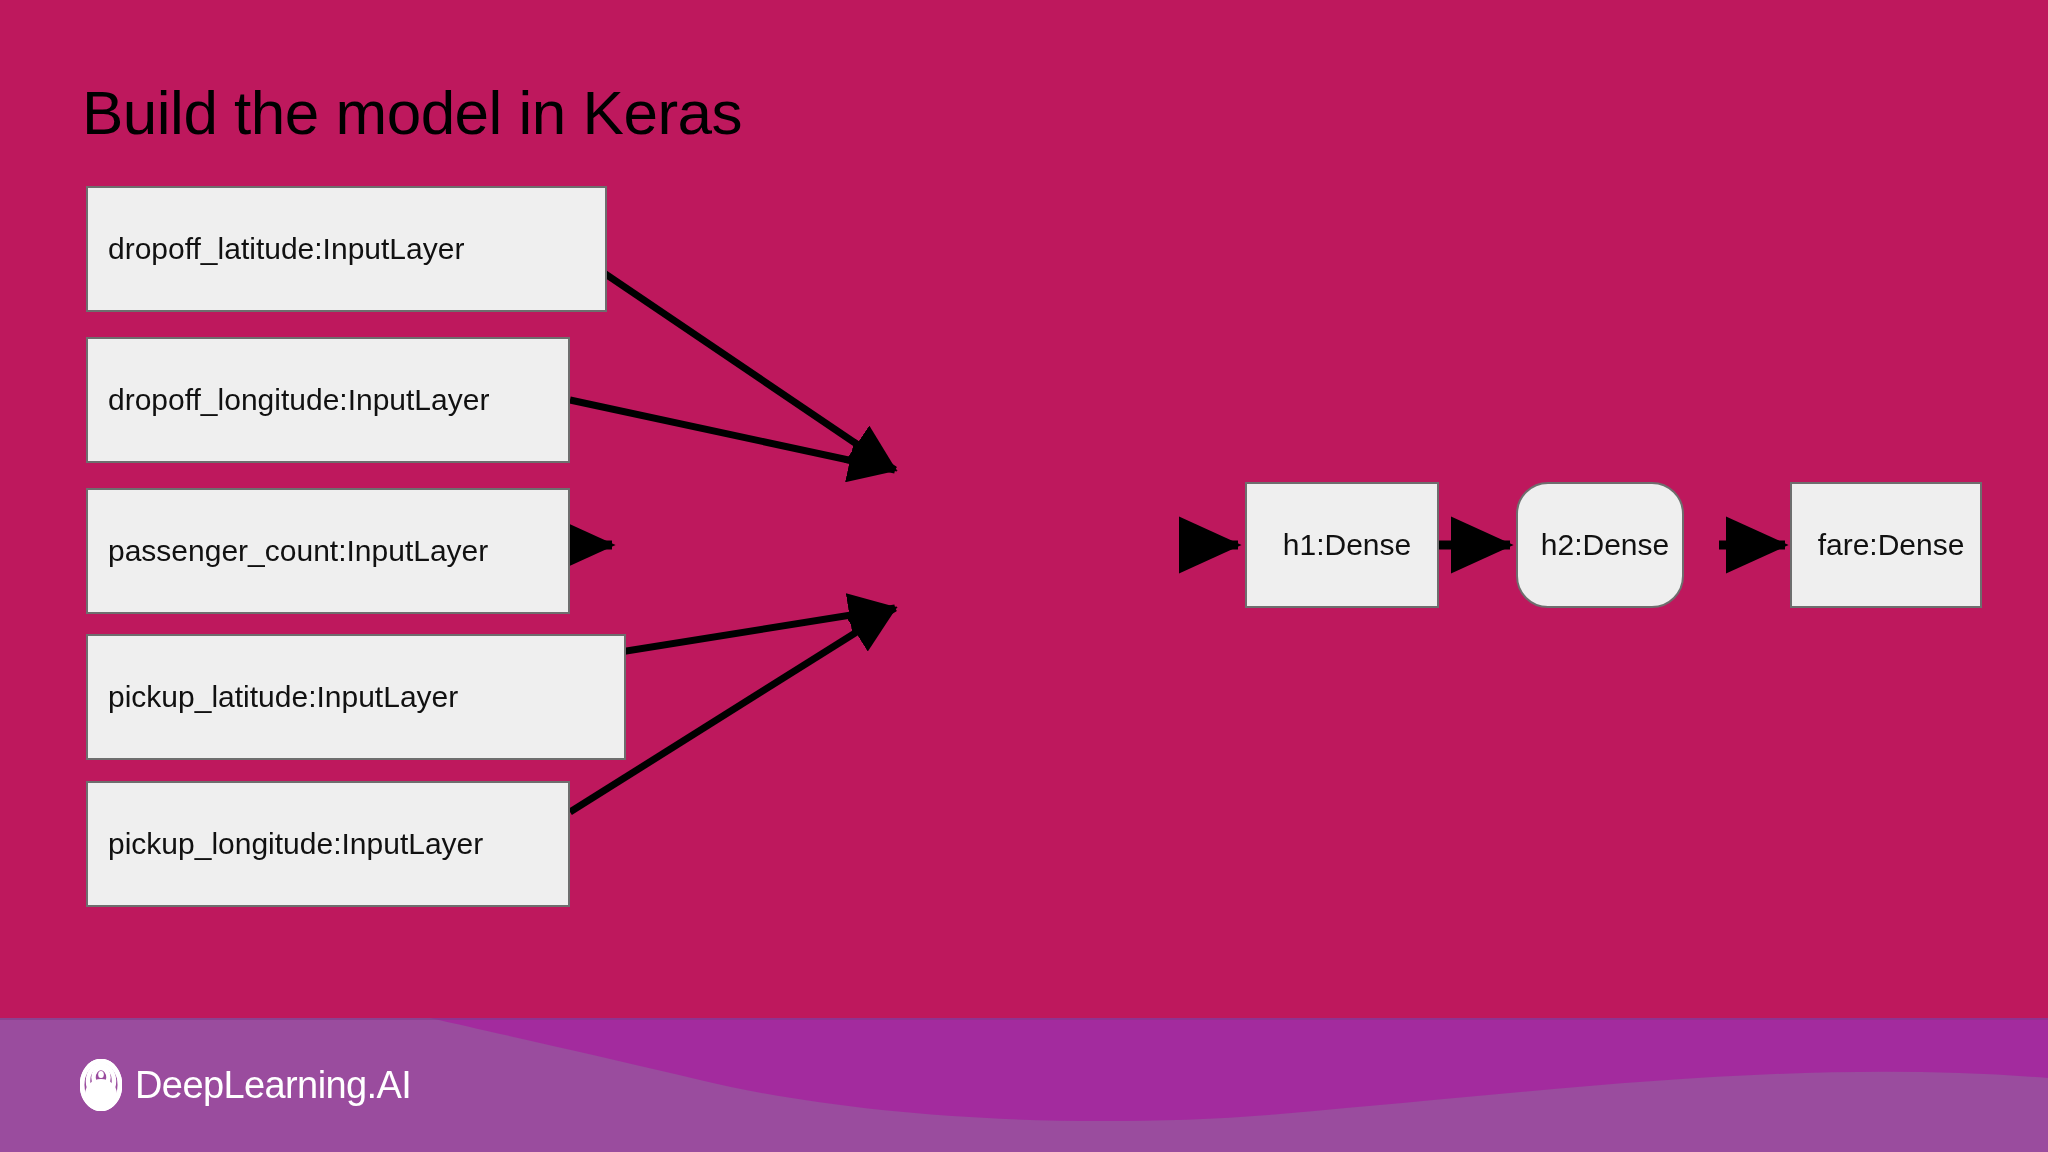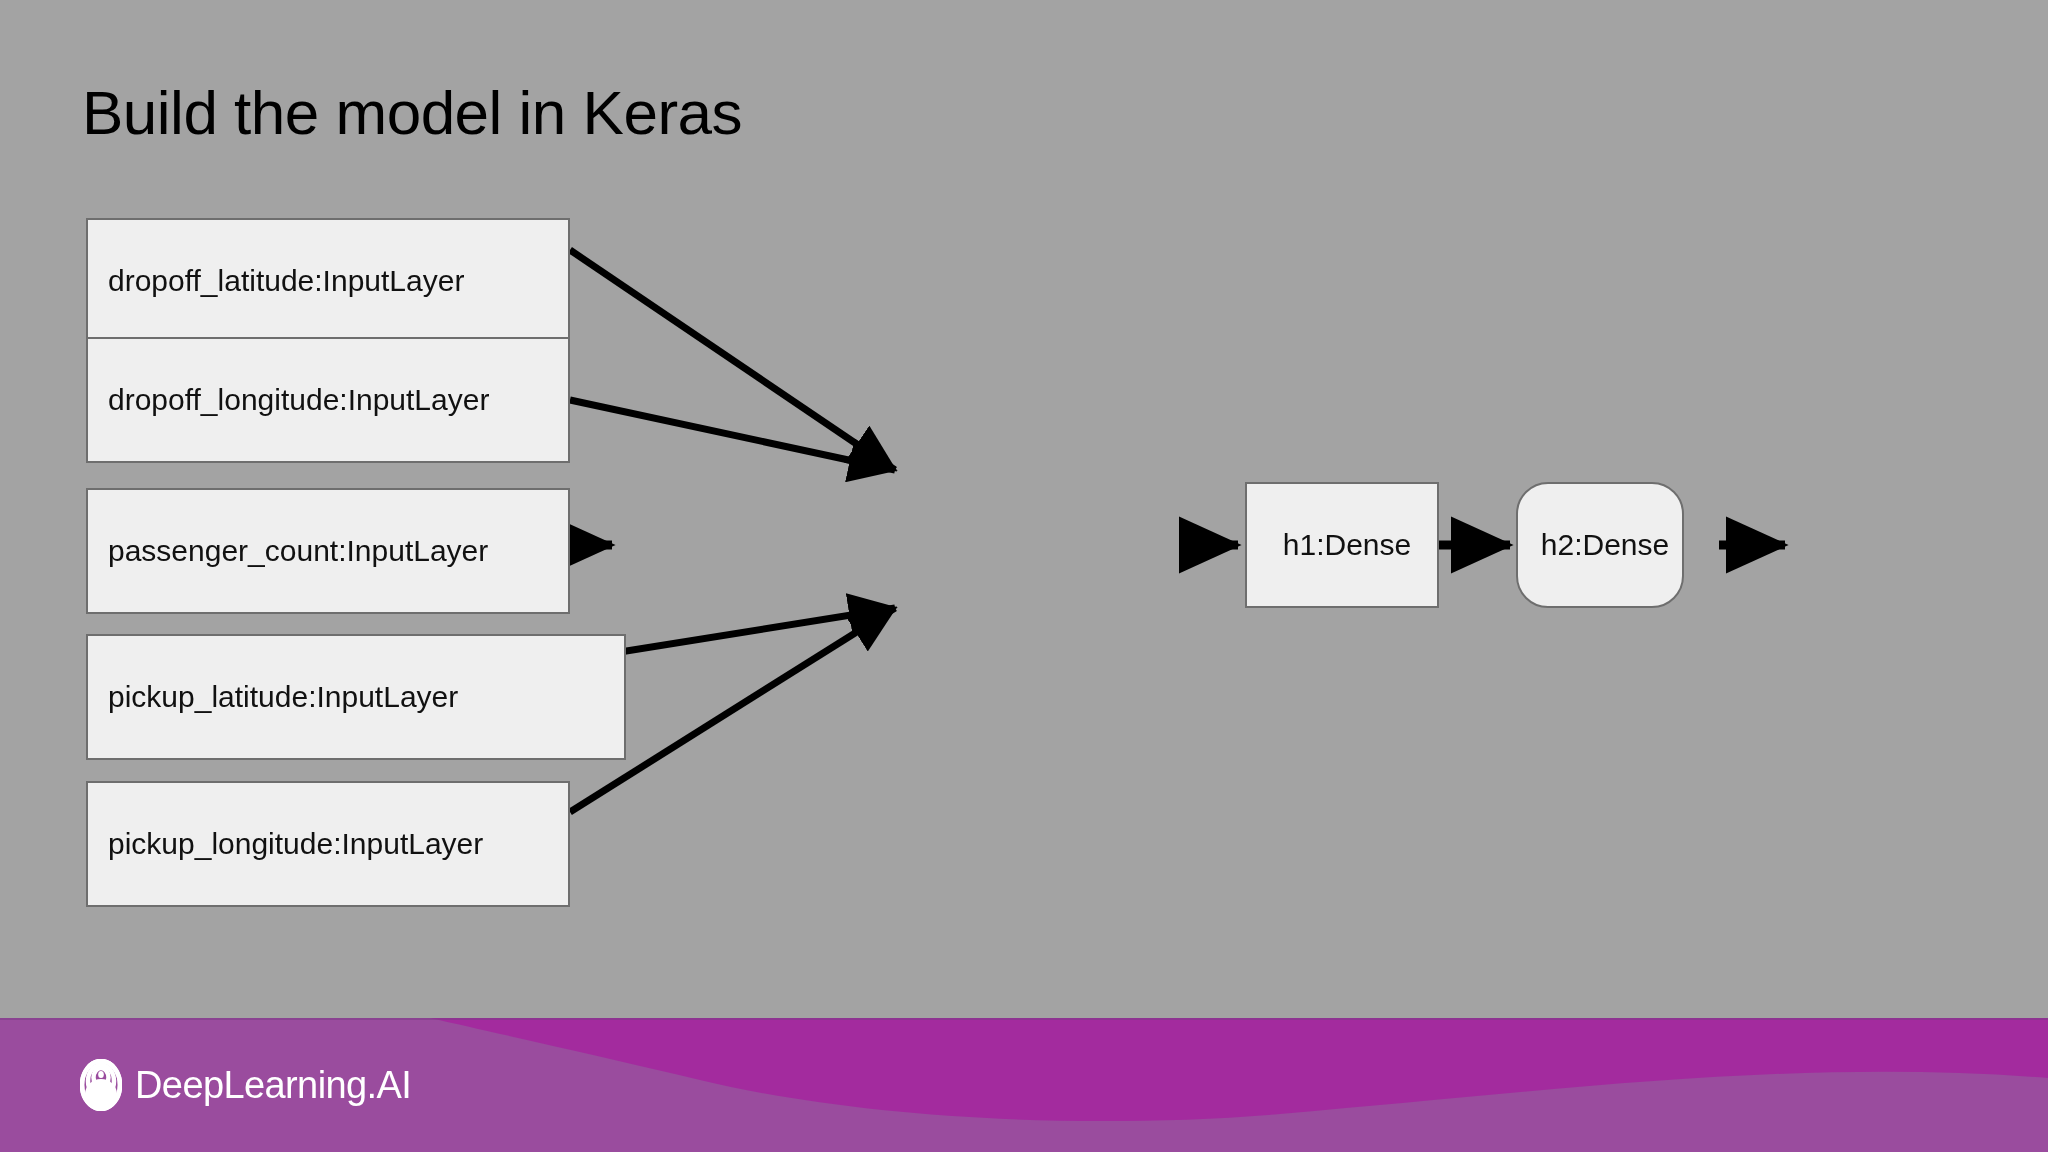--- a/index.html
+++ b/index.html
@@ -14,21 +14,21 @@
     overflow: hidden;
     font-family: "Liberation Sans", sans-serif;
     position: relative;
   }
 
   #slide {
     position: absolute;
     inset: 0;
     width: 2048px;
     height: 1152px;
-    background: #a3a3a3;
+    background: #be185d;
   }
 
   
   #slide-title {
     position: absolute;
     left: 82px;
     top: 38px;
     font-size: 62px;
     line-height: 1.08;
     font-weight: 400;
@@ -150,21 +150,21 @@
 
       <line x1="570" y1="812" x2="895" y2="608" stroke="#000000" stroke-width="7" marker-end="url(#arrowhead)"></line>
 
       <line x1="1192" y1="545" x2="1238" y2="545" stroke="#000000" stroke-width="9" marker-end="url(#arrowhead)"></line>
 
       <line x1="1439" y1="545" x2="1510" y2="545" stroke="#000000" stroke-width="9" marker-end="url(#arrowhead)"></line>
 
       <line x1="1719" y1="545" x2="1785" y2="545" stroke="#000000" stroke-width="9" marker-end="url(#arrowhead)"></line>
     </svg>
 
-    <div class="node input" style="left:86px; top:186px; width:484px; height:126px;margin-top:32px;">
+    <div class="node input" style="left:86px; top:186px; width:521px; height:126px;">
       <span class="node-label">dropoff_latitude:InputLayer</span>
     </div>
 
     <div class="node input" style="left:86px; top:337px; width:484px; height:126px;">
       <span class="node-label">dropoff_longitude:InputLayer</span>
     </div>
 
     <div class="node input" style="left:86px; top:488px; width:484px; height:126px;">
       <span class="node-label">passenger_count:InputLayer</span>
     </div>
@@ -179,20 +179,23 @@
 
 
     <div class="node dense" style="left:1245px; top:482px; width:194px; height:126px;">
       <span class="node-label">h1:Dense</span>
     </div>
 
     <div class="node dense" style="left:1516px; top:482px; width:168px; height:126px;border-radius:32px;">
       <span class="node-label">h2:Dense</span>
     </div>
 
+    <div class="node dense" style="left:1790px; top:482px; width:192px; height:126px;">
+      <span class="node-label">fare:Dense</span>
+    </div>
 
   </div>
 
   <div id="footer">
     <svg id="footer-wave" viewBox="0 0 2048 134" preserveAspectRatio="none" aria-hidden="true">
       <rect x="0" y="0" width="2048" height="134" fill="#9a4c9e"></rect>
       <path d="M430,0 C560,0 700,0 880,0 L2048,0 L2048,60
                C1800,40 1560,72 1280,96
                C1060,114 840,96 700,62
                C600,38 500,16 430,0 Z" fill="#a4289e" opacity="0.92"></path>

